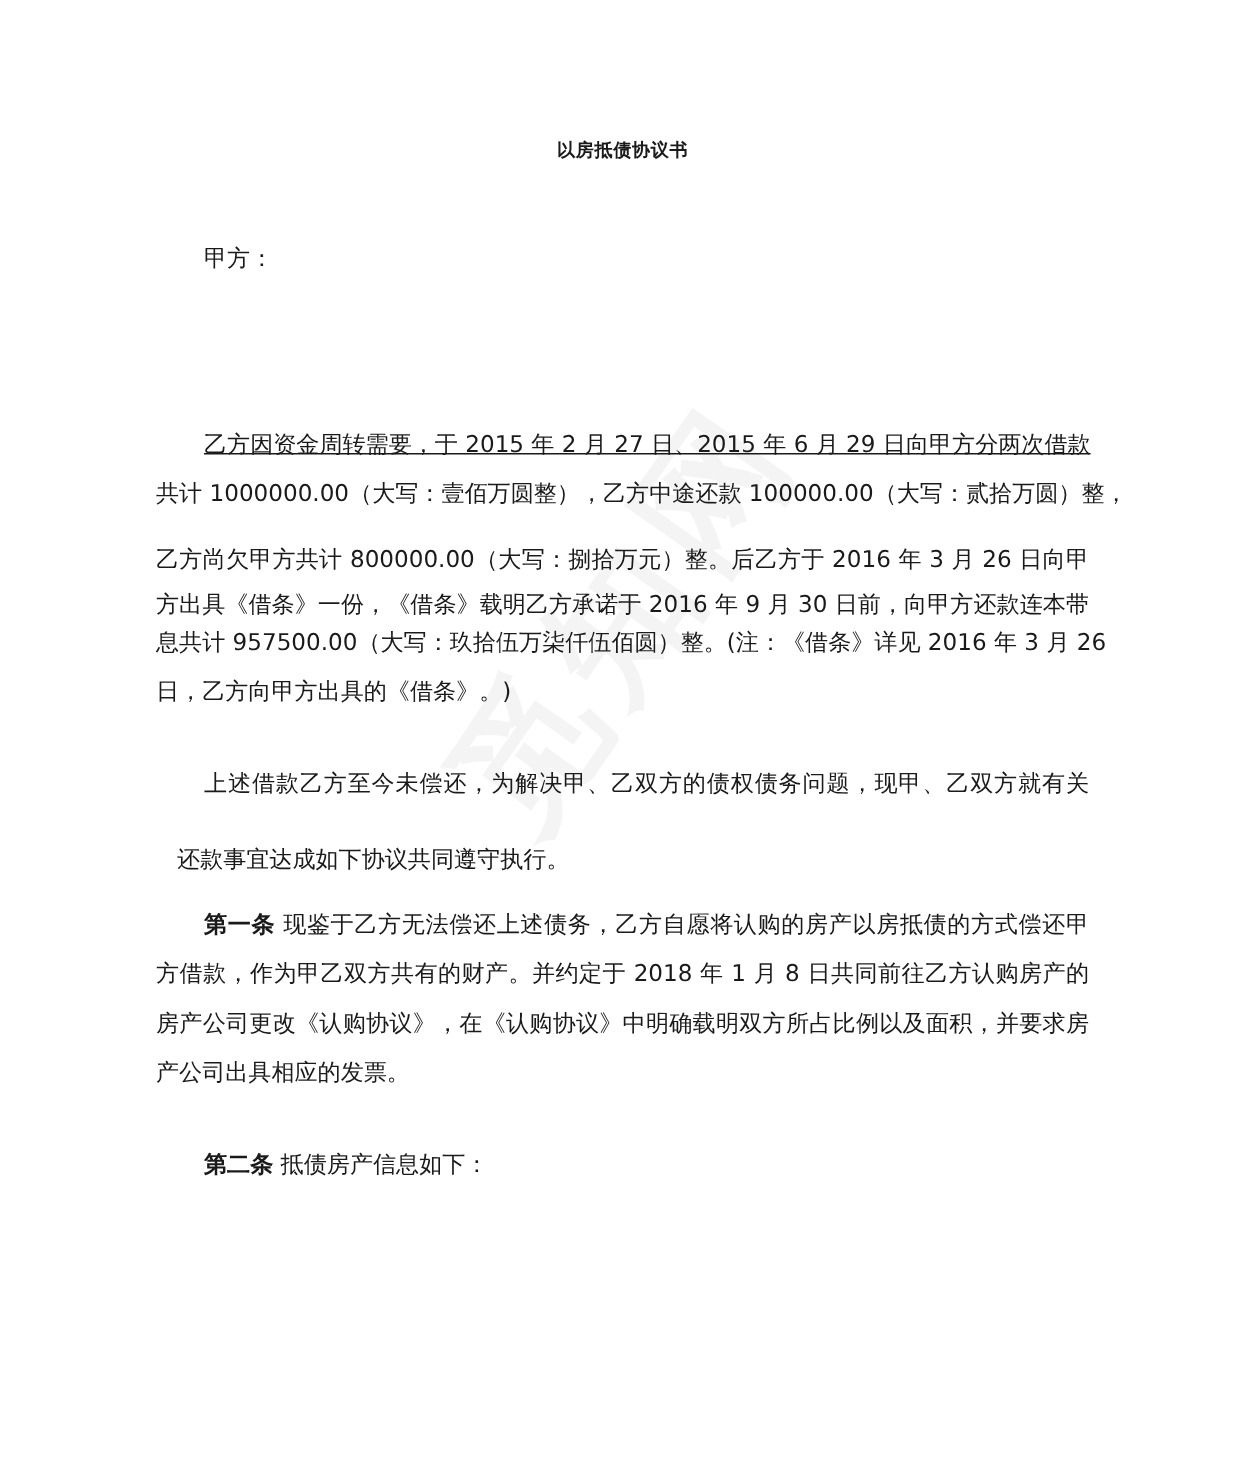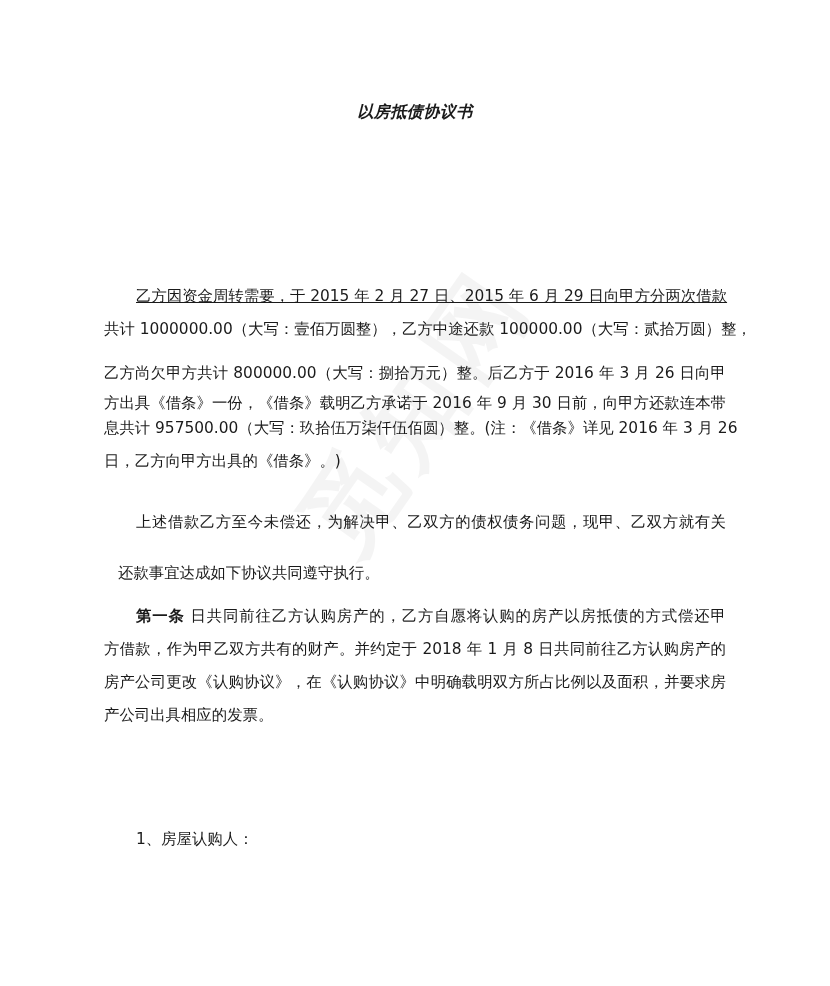--- a/index.html
+++ b/index.html
@@ -34,27 +34,26 @@
     transform-origin: center center;
     letter-spacing: 10px;
     white-space: nowrap;
     pointer-events: none;
     z-index: 0;
   }
   .title {
     position: absolute;
     left: 0;
     width: 830px;
-    top: 102px;
+    top: 92px;
     text-align: center;
-    font-size: 16px;
+    font-size: 12px;
     font-weight: bold;
     letter-spacing: 0.5px;
     z-index: 1;
-    font-style: italic;
   }
   .line {
     position: absolute;
     left: 104px;
     width: 622px;
     font-size: 15.4px;
     line-height: 20px;
     white-space: nowrap;
     z-index: 1;
   }
@@ -67,42 +66,46 @@
 </style>
 </head>
 <body>
 
 <div class="page">
 
   <div class="watermark">觅知网</div>
 
   <div class="title">以房抵债协议书</div>
 
+  <div class="line indent" style="top:162px;">甲方：</div>
 
 
   <div>
     <div class="line indent justify" style="top:286px;text-decoration:underline;">乙方因资金周转需要，于 2015 年 2 月 27 日、2015 年 6 月 29 日向甲方分两次借款</div>
     <div class="line justify" style="top:319px;">共计 1000000.00（大写：壹佰万圆整），乙方中途还款 100000.00（大写：贰拾万圆）整，</div>
     <div class="line justify" style="top:363px;">乙方尚欠甲方共计 800000.00（大写：捌拾万元）整。后乙方于 2016 年 3 月 26 日向甲</div>
     <div class="line justify" style="top:393px;">方出具《借条》一份，《借条》载明乙方承诺于 2016 年 9 月 30 日前，向甲方还款连本带</div>
     <div class="line justify" style="top:394px;margin-top:24px;">息共计 957500.00（大写：玖拾伍万柒仟伍佰圆）整。(注：《借条》详见 2016 年 3 月 26</div>
     <div class="line" style="top:451px;">日，乙方向甲方出具的《借条》。)</div>
   </div>
 
   <div>
     <div class="line indent justify" style="top:512px;">上述借款乙方至今未偿还，为解决甲、乙双方的债权债务问题，现甲、乙双方就有关</div>
     <div class="line" style="top:563px;margin-left:14px;">还款事宜达成如下协议共同遵守执行。</div>
   </div>
 
   <div>
     <div class="line indent justify" style="top:606px;">
       <span class="bold">第一条</span>
-      <span>日共同前往乙方认购房产的，乙方自愿将认购的房产以房抵债的方式偿还甲</span>
+      <span>现鉴于乙方无法偿还上述债务，乙方自愿将认购的房产以房抵债的方式偿还甲</span>
     </div>
     <div class="line justify" style="top:639px;">方借款，作为甲乙双方共有的财产。并约定于 2018 年 1 月 8 日共同前往乙方认购房产的</div>
     <div class="line justify" style="top:672px;">房产公司更改《认购协议》，在《认购协议》中明确载明双方所占比例以及面积，并要求房</div>
     <div class="line" style="top:705px;">产公司出具相应的发票。</div>
   </div>
 
+  <div class="line indent" style="top:766px;">
+    <span class="bold">第二条</span>
+    <span>抵债房产信息如下：</span>
+  </div>
 
-  <div class="line indent" style="top:829px;">1、房屋认购人：</div>
 
 </div>
 
 </body></html>

